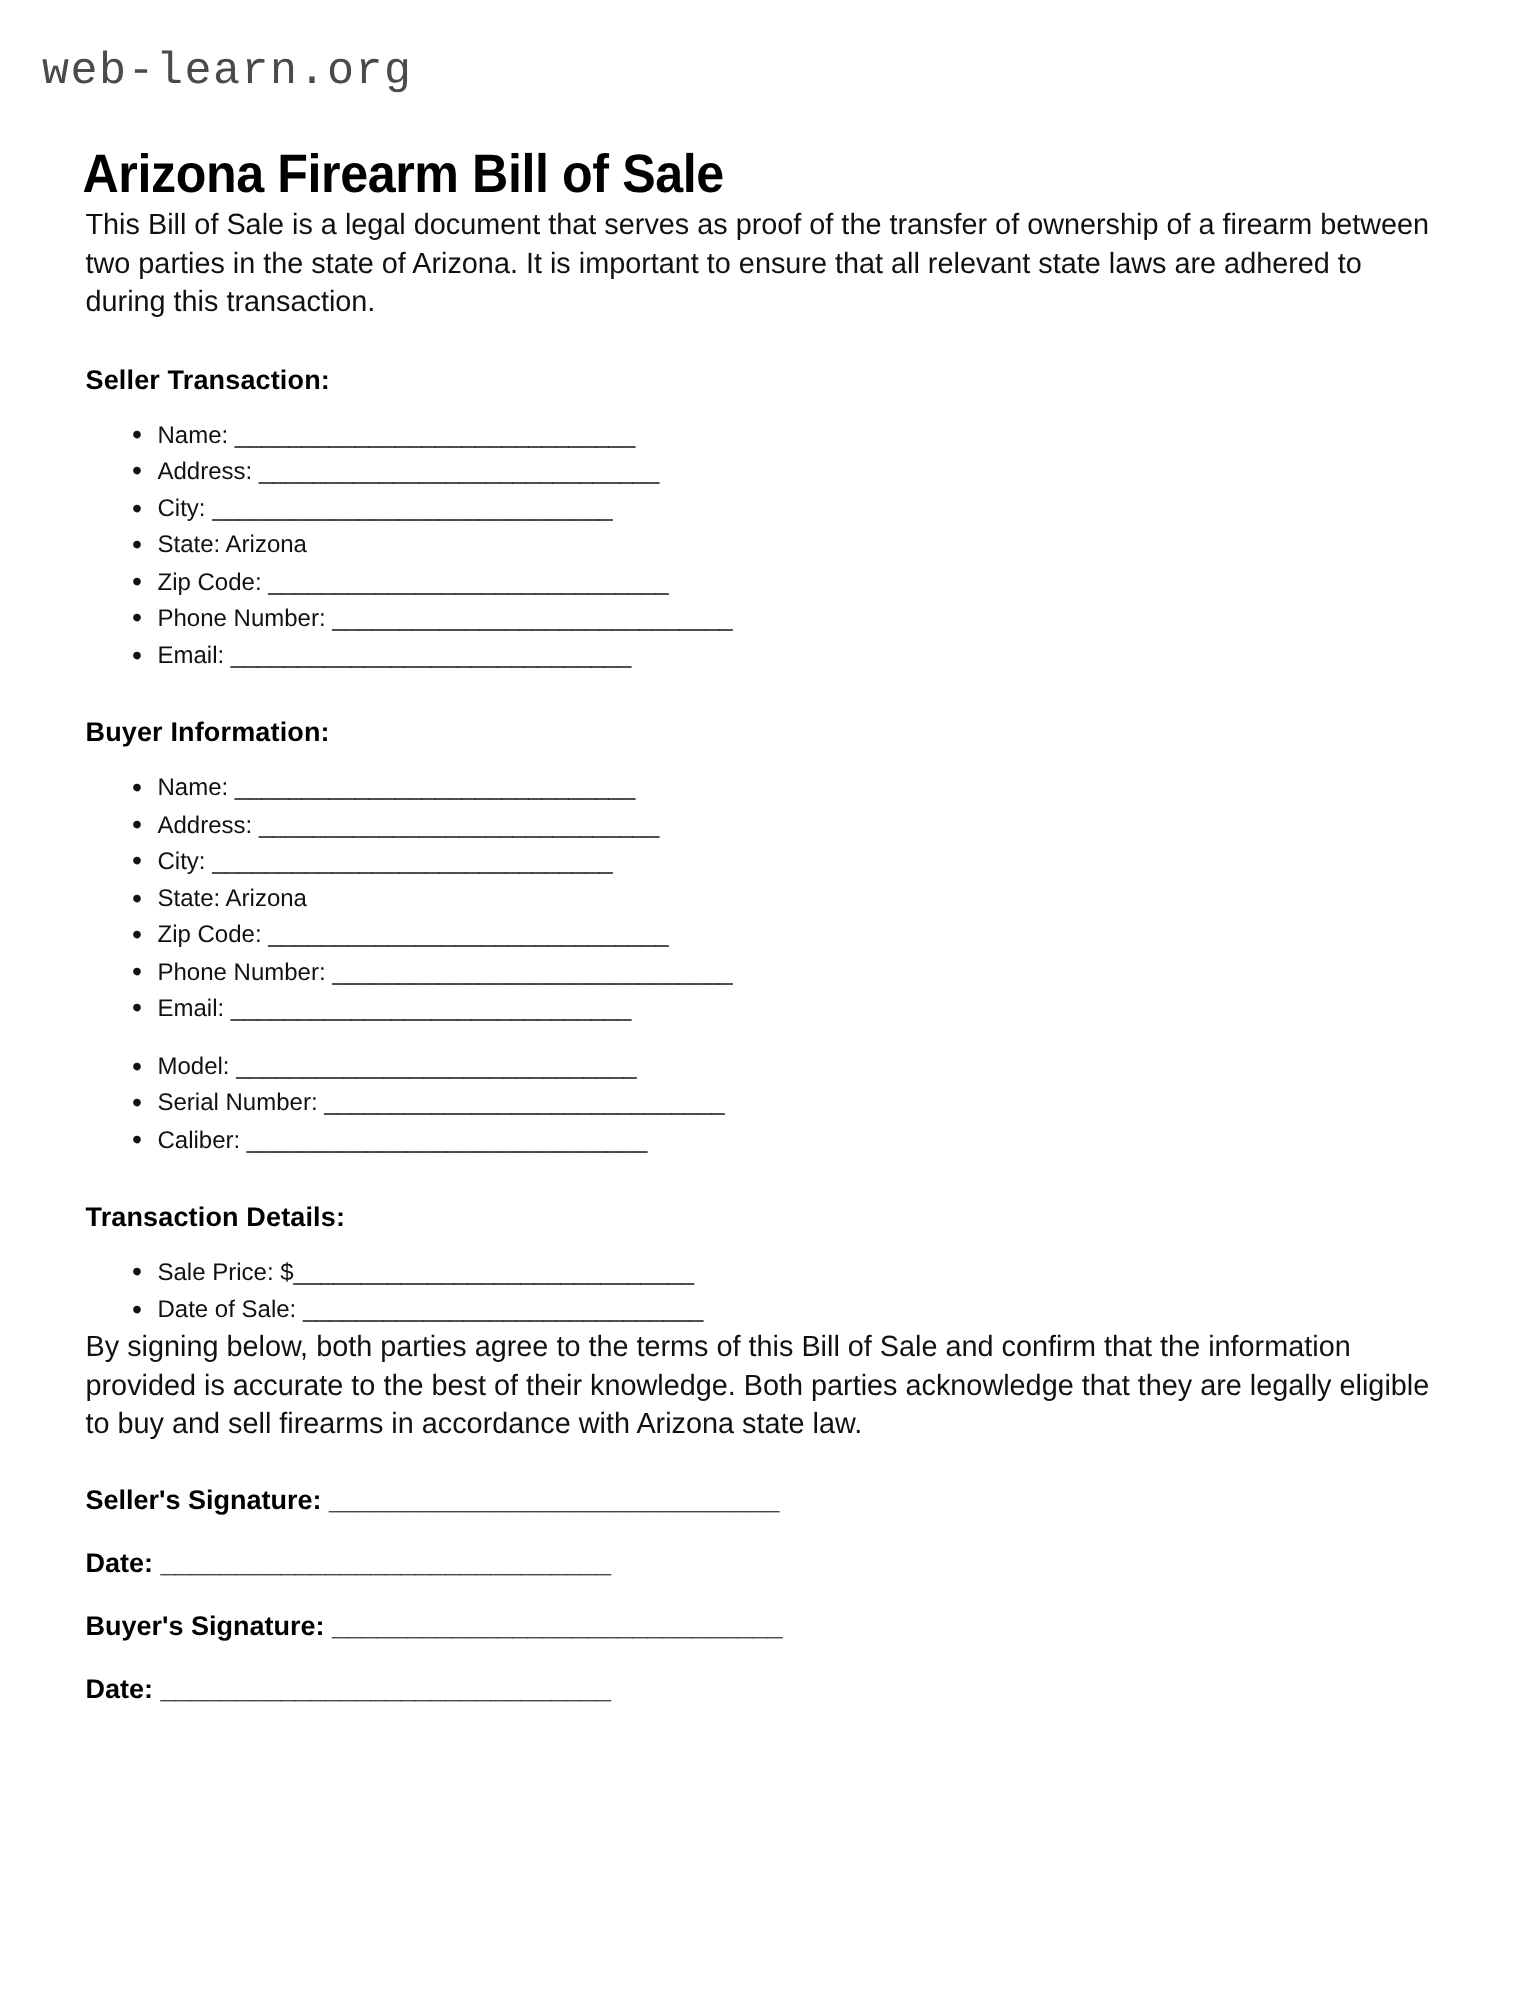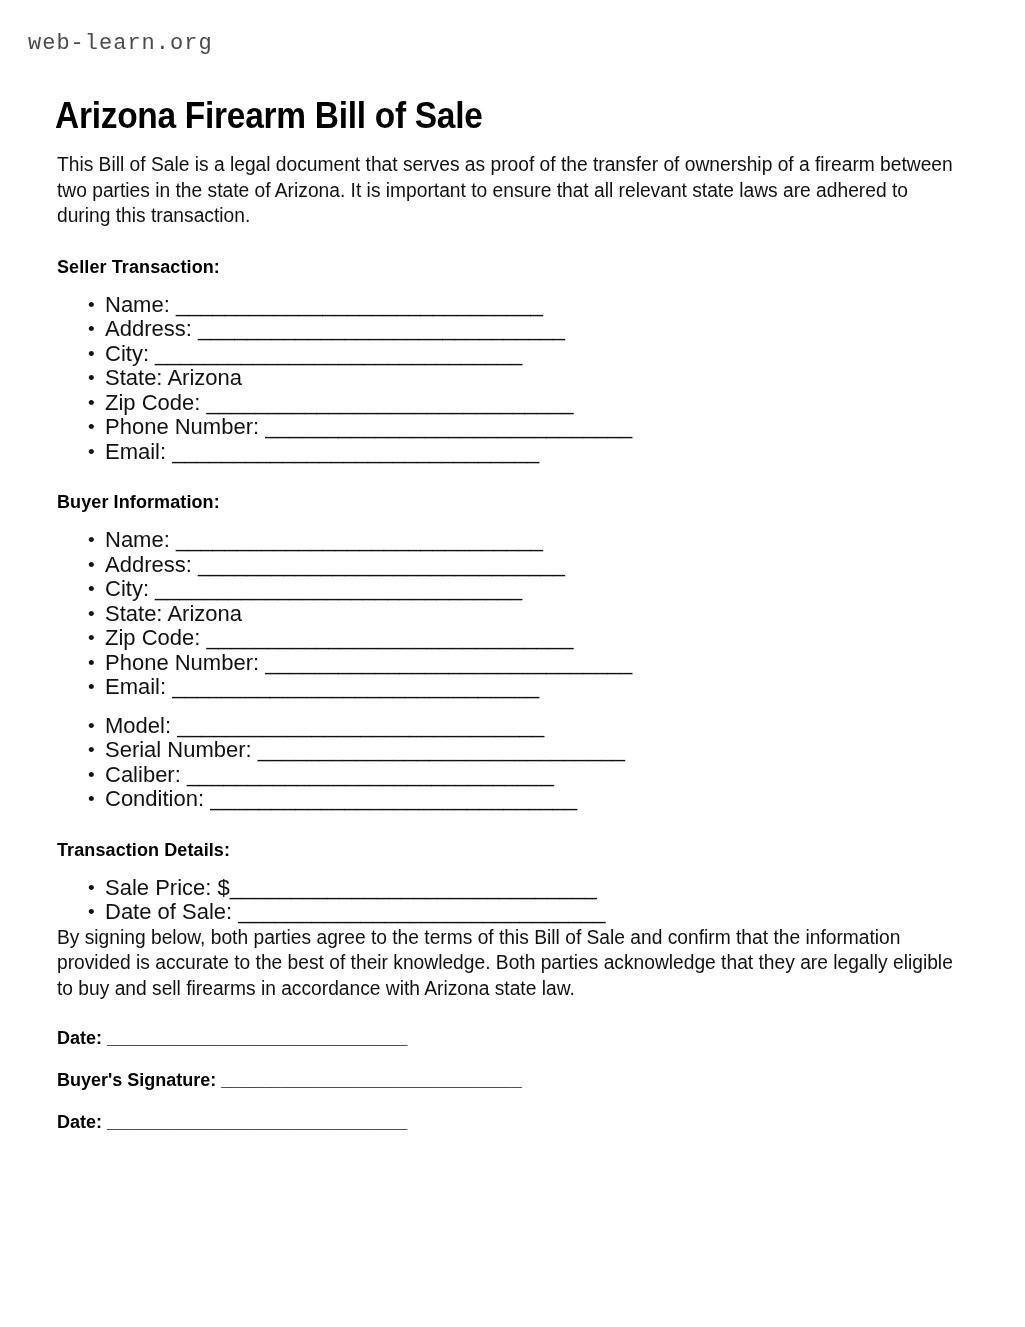--- a/index.html
+++ b/index.html
@@ -20,21 +20,21 @@
     width: 1025px;
     height: 1327px;
     padding: 0;
     box-sizing: border-box;
   }
   .brand {
     position: absolute;
     left: 28px;
     top: 33px;
     font-family: "Liberation Mono", "DejaVu Sans Mono", monospace;
-    font-size: 22px;
+    font-size: 30px;
     letter-spacing: 1px;
     color: #4a4a4a;
     line-height: 1;
     white-space: pre;
   }
   .doc-title {
     position: absolute;
     left: 55px;
     top: 73px;
     font-family: "Liberation Sans", sans-serif;
@@ -42,21 +42,21 @@
     font-weight: bold;
     line-height: 1.08;
     letter-spacing: -0.3px;
     transform: scaleX(0.93);
     transform-origin: left top;
     white-space: pre;
   }
   .content {
     position: absolute;
     left: 57px;
-    top: 152px;
+    top: 138px;
     width: 912px;
   }
   p.para {
     margin: 0 0 0 0;
     font-size: 19.5px;
     line-height: 25.5px;
     color: #111111;
     transform: scaleX(0.985);
     transform-origin: left top;
   }
@@ -67,21 +67,21 @@
     line-height: 24px;
     letter-spacing: 0.1px;
   }
   ul.field-list {
     margin: 14px 0 0 0;
     padding: 0 0 0 48px;
     list-style: none;
   }
   ul.field-list li {
     position: relative;
-    font-size: 22px;
+    font-size: 16px;
     line-height: 24.5px;
     white-space: pre;
     color: #111111;
   }
   ul.field-list li::before {
     content: "\2022";
     position: absolute;
     left: -17px;
     top: 0;
     font-size: 19px;
@@ -136,31 +136,31 @@
       <li>State: Arizona</li>
       <li>Zip Code: ______________________________</li>
       <li>Phone Number: ______________________________</li>
       <li>Email: ______________________________</li>
     </ul>
 
     <ul class="field-list">
       <li>Model: ______________________________</li>
       <li>Serial Number: ______________________________</li>
       <li>Caliber: ______________________________</li>
-      <li>Condition: ______________________________</li>
     </ul>
 
     <h3 class="section-head">Transaction Details:</h3>
     <ul class="field-list">
       <li>Sale Price: $______________________________</li>
       <li>Date of Sale: ______________________________</li>
     </ul>
 
     <p class="para spacer-para">By signing below, both parties agree to the terms of this Bill of Sale and confirm that the information provided is accurate to the best of their knowledge. Both parties acknowledge that they are legally eligible to buy and sell firearms in accordance with Arizona state law.</p>
 
     <div class="sig-block">
+      <div class="sig-line">Seller's Signature: ______________________________</div>
       <div class="sig-line">Date: ______________________________</div>
       <div class="sig-line">Buyer's Signature: ______________________________</div>
       <div class="sig-line">Date: ______________________________</div>
     </div>
 
   </div>
 </div>
 
 </body></html>

